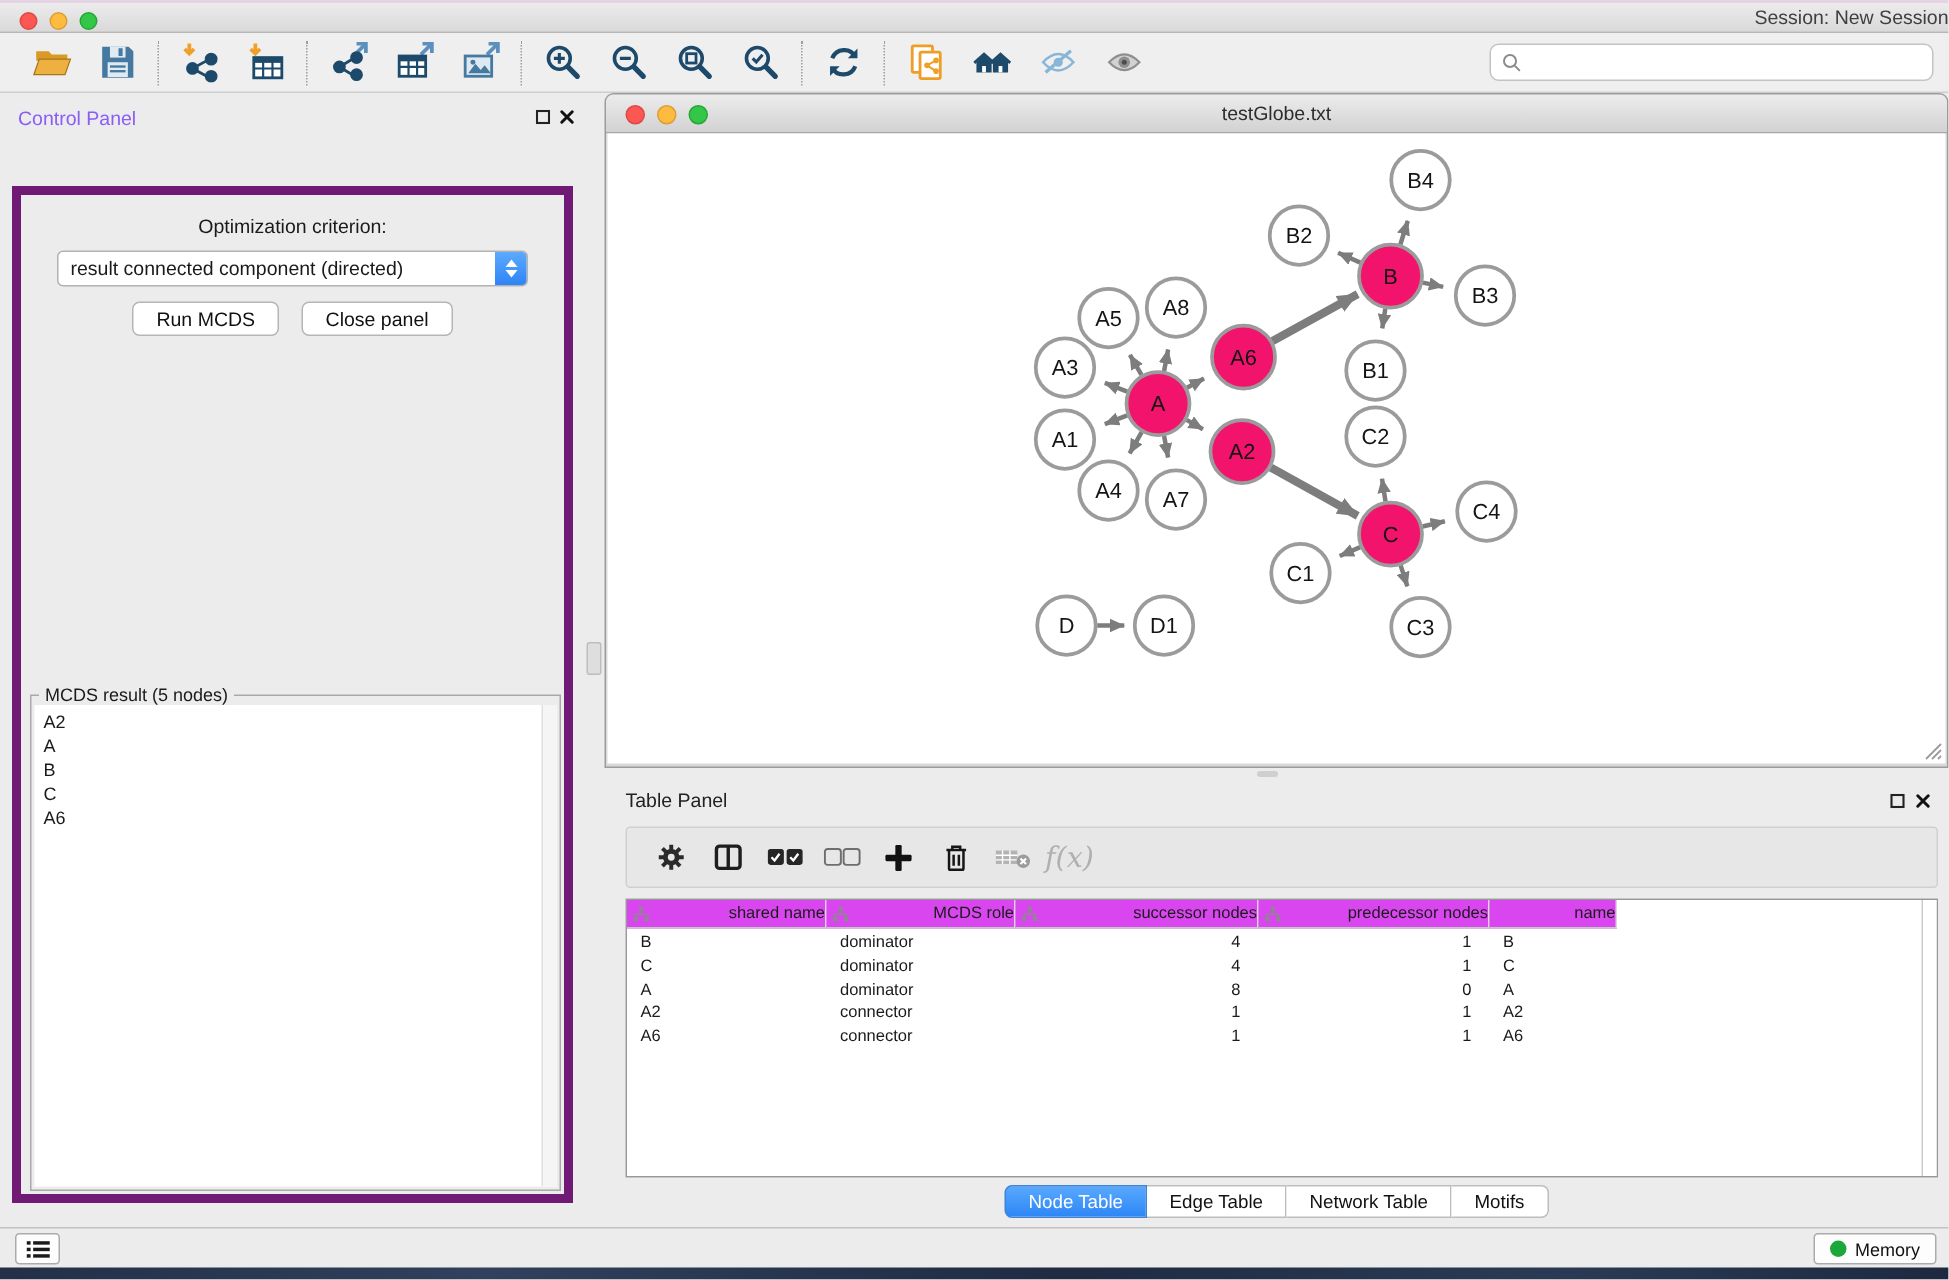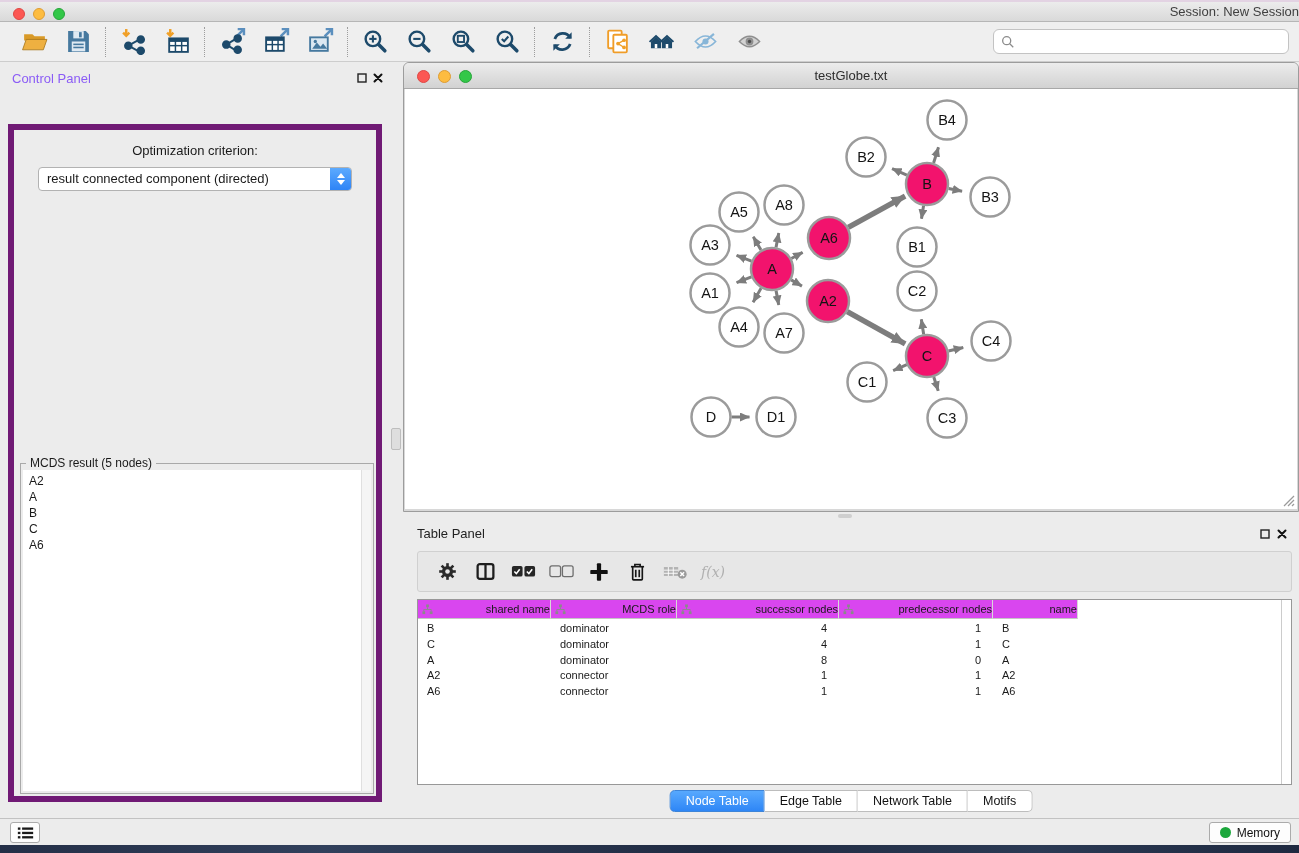--- a/index.html
+++ b/index.html
@@ -77,21 +77,21 @@
   #h-split { position:absolute; left:403px; top:512px; right:0; height:8px; background:#ececec; }
   #h-split-handle { position:absolute; left:435px; top:2px; width:14px; height:4px; background:#cfcfcf; border-radius:2px; }
 
   
   #table-panel { position:absolute; left:403px; top:520px; right:0; height:298px; background:#ececec; }
   #tp-title { position:absolute; left:14px; top:6px; font-size:13px; color:#222; }
   #tp-min { right:28px; } #tp-close { right:11px; }
   #tp-toolbar { position:absolute; left:14px; right:7px; top:31px; height:41px; background:#e7e7e7;
     border:1px solid #d0d0d0; border-radius:3px; display:flex; align-items:center; padding-left:10px; gap:0; }
   .tp-icon { width:38px; height:34px; display:flex; align-items:center; justify-content:center; }
-  .fx-label { font-family:"DejaVu Serif","Liberation Serif",serif; font-style:italic; font-size:14px; color:#b0b0b0; }
+  .fx-label { font-family:"DejaVu Serif","Liberation Serif",serif; font-style:italic; font-size:19px; color:#b0b0b0; }
 
   #tp-table { position:absolute; left:14px; right:7px; top:79px; height:186px; background:#fff; border:1px solid #989898; }
   #tp-header { position:absolute; left:0; top:0; height:19px; display:flex; }
   .th-cell { position:relative; height:19px; background:#d946ef; border-right:1px solid #d8d8d8; border-bottom:1px solid #c6c6c6;
     font-size:11px; color:#1a1a1a; display:flex; align-items:center; justify-content:flex-end; }
   .th-cell .th-icon { position:absolute; left:4px; top:4px; }
   #tp-body { position:absolute; left:0; right:0; top:21px; bottom:0; }
   .tb-row { display:flex; height:15.8px; }
   .tb-cell { font-size:11px; line-height:15.8px; white-space:nowrap; overflow:hidden; }
   .al-left { text-align:left; padding-left:9px; }
@@ -314,20 +314,24 @@
       </svg>
   </span>
   <div id="cp-content">
     <div id="cp-opt-label">Optimization criterion:</div>
     <div id="cp-dropdown">
       <span>result connected component (directed)</span>
       <div id="cp-dd-spinner">
         <div class="spin-up"></div>
         <div class="spin-dn"></div>
       </div>
+    </div>
+    <div id="cp-buttons">
+      <button class="cp-btn">Run MCDS</button>
+      <button class="cp-btn">Close panel</button>
     </div>
     <div id="cp-fieldset">
       <span id="cp-legend">MCDS result (5 nodes)</span>
       <div id="cp-resultlist">
         <div class="result-item">A2</div>
           <div class="result-item">A</div>
           <div class="result-item">B</div>
           <div class="result-item">C</div>
           <div class="result-item">A6</div>
           <div id="cp-result-scroll"></div>

